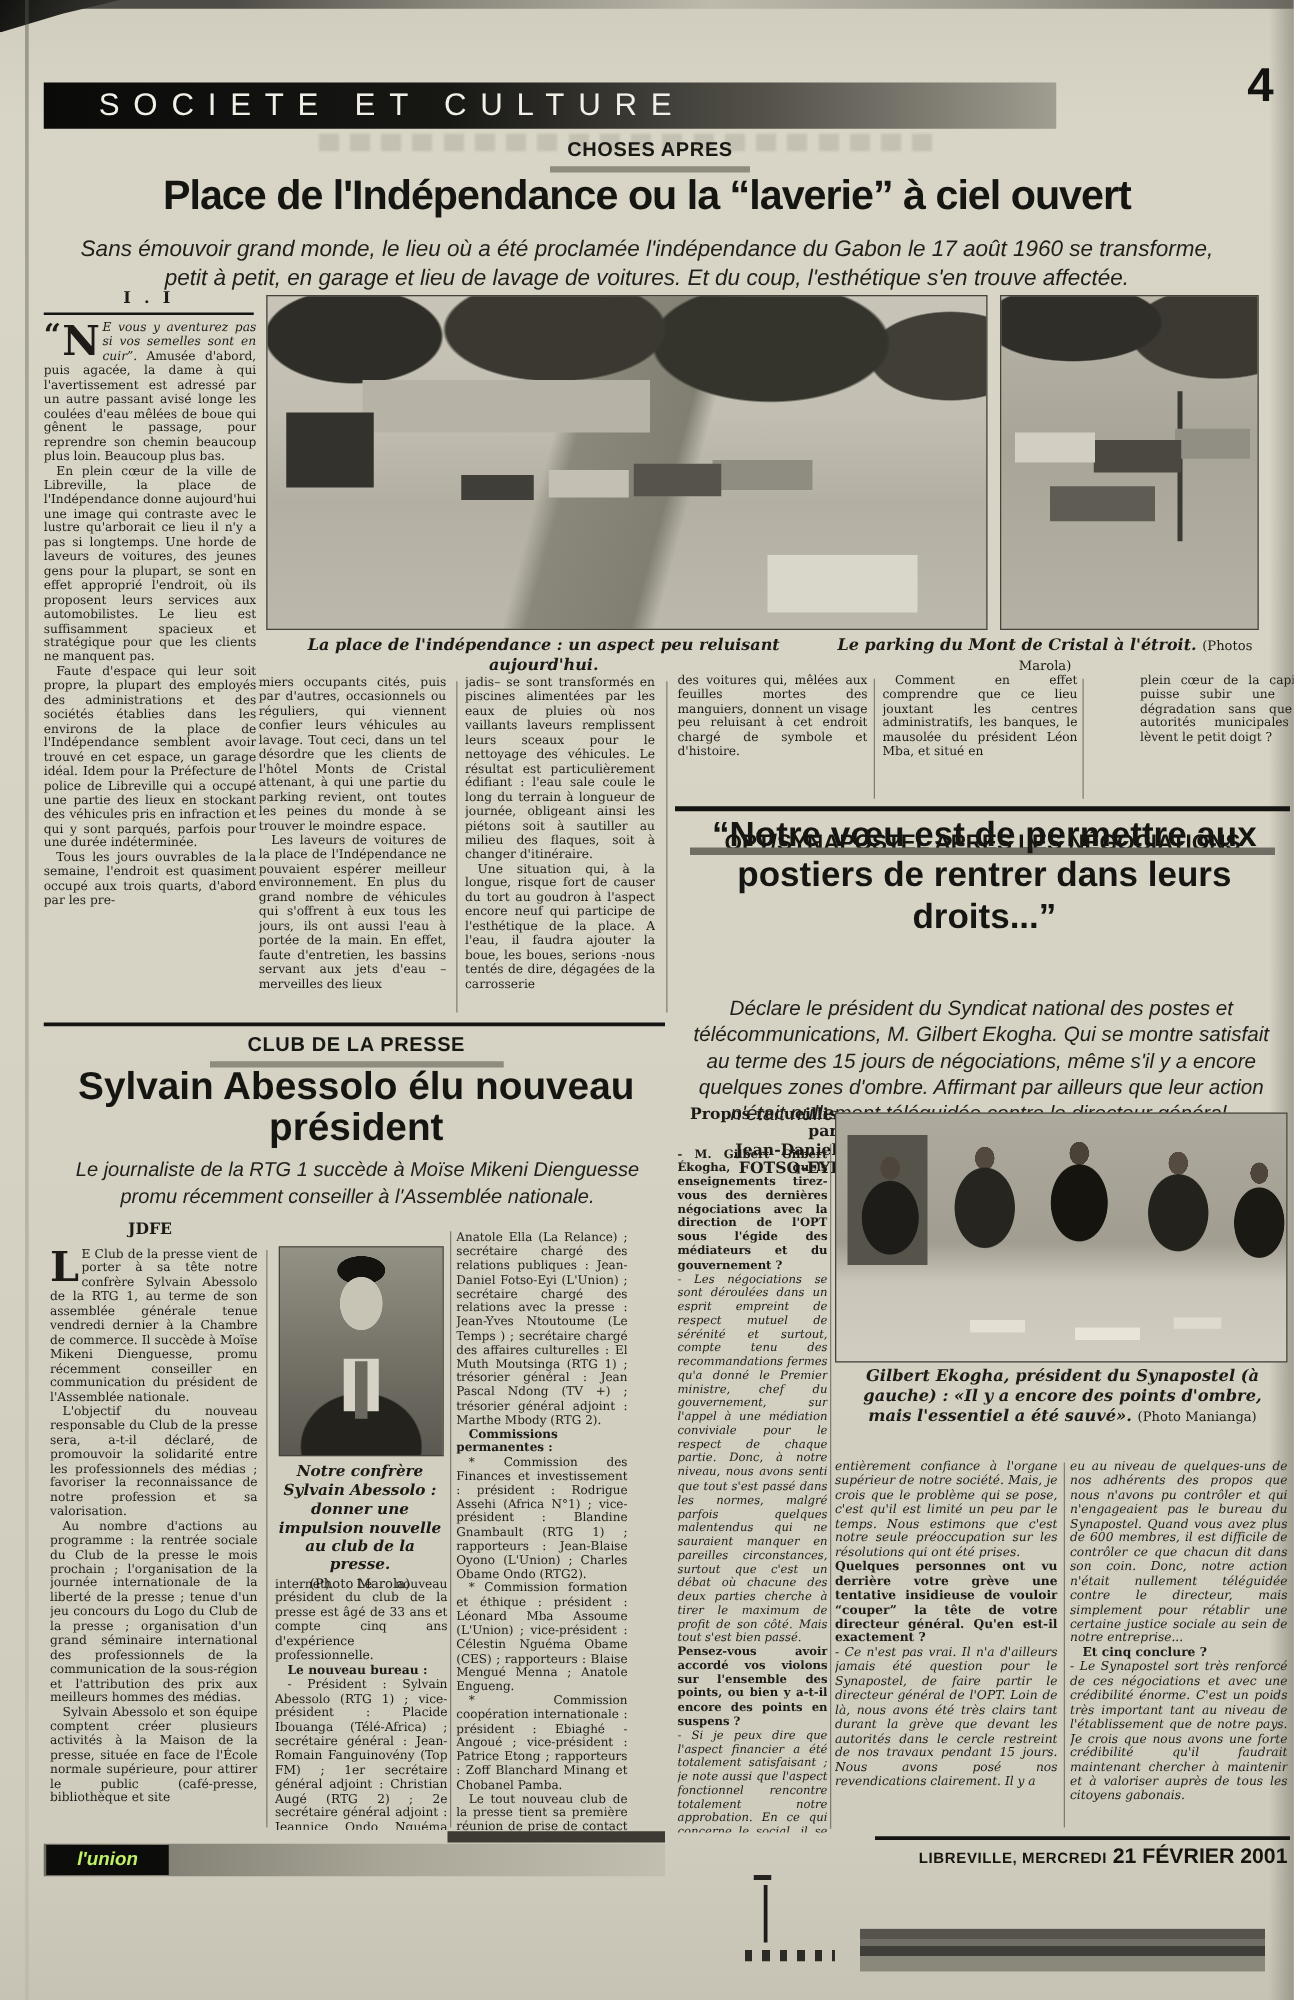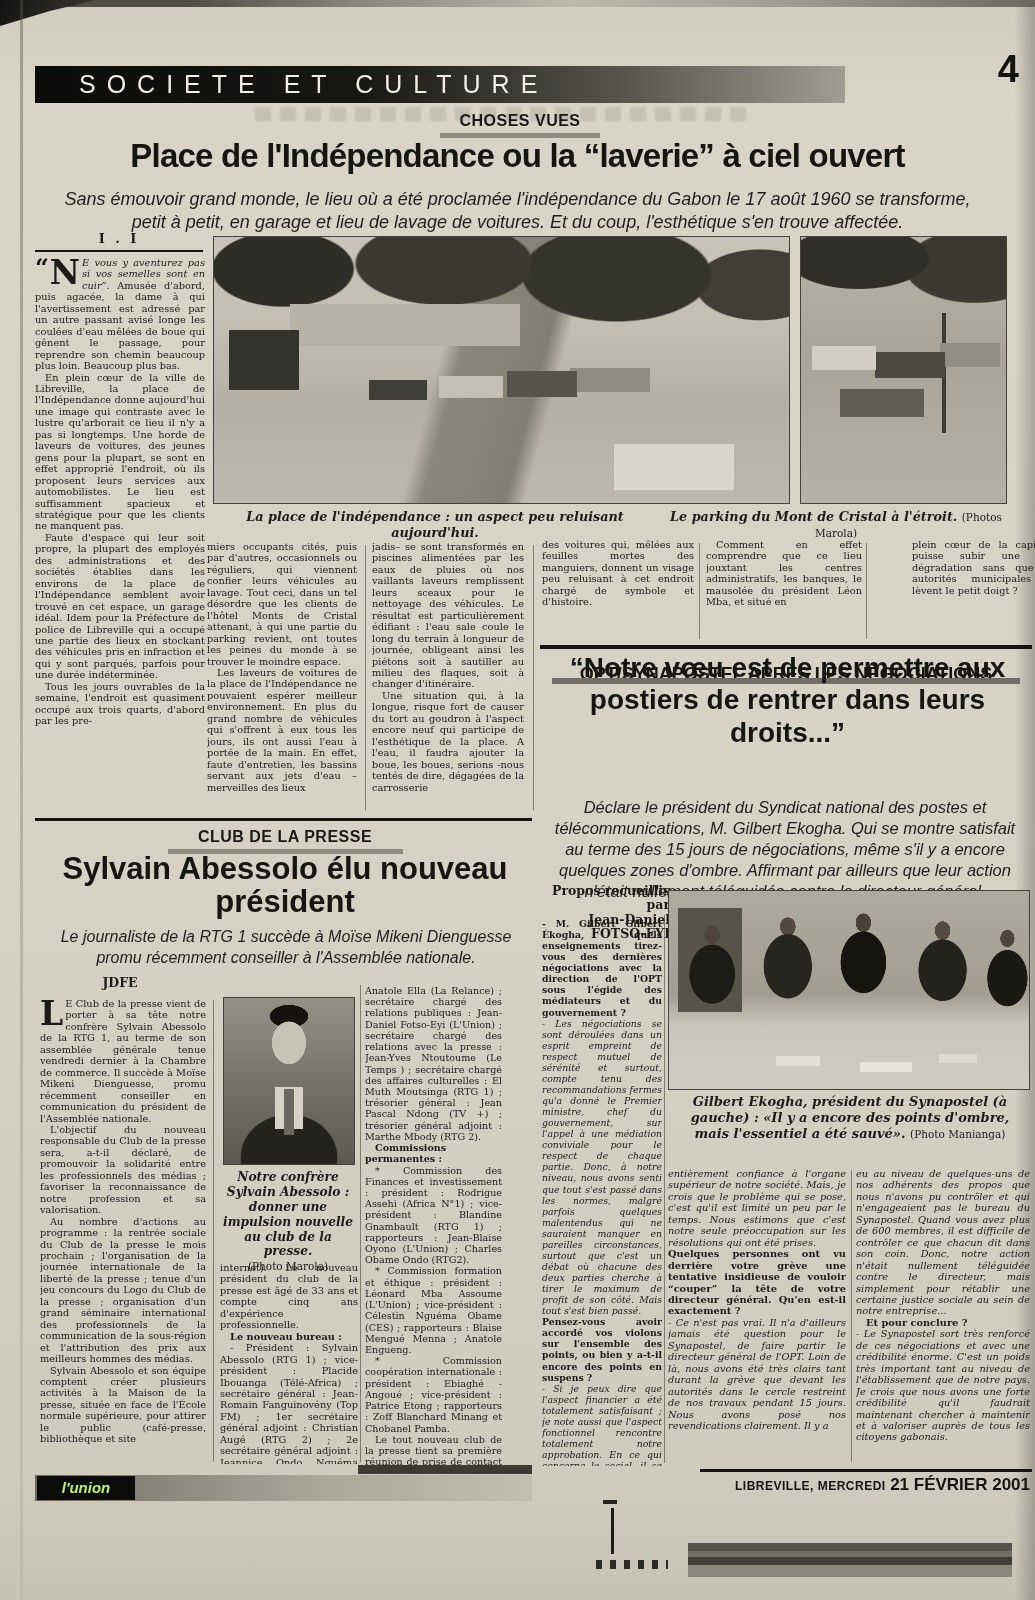--- a/index.html
+++ b/index.html
@@ -114,21 +114,21 @@
   <div class="abs crease"></div>
   <div class="abs edge-r"></div>
   <div class="abs ghost"></div>
 
   <div class="abs bar">
     <span>SOCIETE ET CULTURE</span>
   </div>
   <div class="abs pageno">4</div>
 
   <div class="abs kick" style="left:380px;top:112px;width:280px;">
-    <span>CHOSES VUES</span>
+    <span>CHOSES APRES</span>
     <div class="kickbar" style="width:160px;"></div>
   </div>
   <div class="abs h1" style="left:50px;top:137px;width:935px;font-size:33px;letter-spacing:-0.8px;white-space:nowrap;">Place de l'Indépendance ou la “laverie” à ciel ouvert</div>
   <div class="abs stand" style="left:55px;top:188px;width:925px;font-size:18px;line-height:1.25;">Sans émouvoir grand monde, le lieu où a été proclamée l'indépendance du Gabon le 17 août 1960 se transforme, petit à petit, en garage et lieu de lavage de voitures. Et du coup, l'esthétique s'en trouve affectée.</div>
 
   <div class="abs slug" style="left:35px;top:231px;width:168px;">I . I</div>
   <div class="hr" style="left:35px;top:250px;width:168px;height:2px;"></div>
 
   <div class="abs bodytext" style="left:35px;top:257px;width:170px;height:558px;">
     <p class="noind"><span class="oq">“</span><span class="dropcap">N</span><span class="ital">E vous y aventurez pas si vos semelles sont en cuir”.</span> <span>Amusée d'abord, puis agacée, la dame à qui l'avertissement est adressé par un autre passant avisé longe les coulées d'eau mêlées de boue qui gênent le passage, pour reprendre son chemin beaucoup plus loin. Beaucoup plus bas.</span></p>
@@ -232,21 +232,21 @@
     <span class="credit">(Photo Manianga)</span>
   </div>
 
   <div class="abs bodytext" style="left:668px;top:1168px;width:178px;height:298px;">
     <p class="ital noind">entièrement confiance à l'organe supérieur de notre société. Mais, je crois que le problème qui se pose, c'est qu'il est limité un peu par le temps. Nous estimons que c'est notre seule préoccupation sur les résolutions qui ont été prises.</p>
     <p class="bold noind">Quelques personnes ont vu derrière votre grève une tentative insidieuse de vouloir “couper” la tête de votre directeur général. Qu'en est-il exactement ?</p>
     <p class="ital noind">- Ce n'est pas vrai. Il n'a d'ailleurs jamais été question pour le Synapostel, de faire partir le directeur général de l'OPT. Loin de là, nous avons été très clairs tant durant la grève que devant les autorités dans le cercle restreint de nos travaux pendant 15 jours. Nous avons posé nos revendications clairement. Il y a</p>
   </div>
   <div class="abs bodytext" style="left:856px;top:1168px;width:174px;height:298px;">
     <p class="ital noind">eu au niveau de quelques-uns de nos adhérents des propos que nous n'avons pu contrôler et qui n'engageaient pas le bureau du Synapostel. Quand vous avez plus de 600 membres, il est difficile de contrôler ce que chacun dit dans son coin. Donc, notre action n'était nullement téléguidée contre le directeur, mais simplement pour rétablir une certaine justice sociale au sein de notre entreprise...</p>
-    <p class="bold">Et pour conclure ?</p>
+    <p class="bold">Et cinq conclure ?</p>
     <p class="ital noind">- Le Synapostel sort très renforcé de ces négociations et avec une crédibilité énorme. C'est un poids très important tant au niveau de l'établissement que de notre pays. Je crois que nous avons une forte crédibilité qu'il faudrait maintenant chercher à maintenir et à valoriser auprès de tous les citoyens gabonais.</p>
   </div>
   <div class="vr" style="left:664px;top:915px;height:548px;"></div>
   <div class="vr" style="left:851px;top:1170px;height:292px;"></div>
 
   <div class="abs brandband"></div>
   <div class="abs brand">l'union</div>
   <div class="hr" style="left:700px;top:1469px;width:332px;height:3px;"></div>
   <div class="abs dateline">
     <span class="dl-a">LIBREVILLE, MERCREDI</span>

